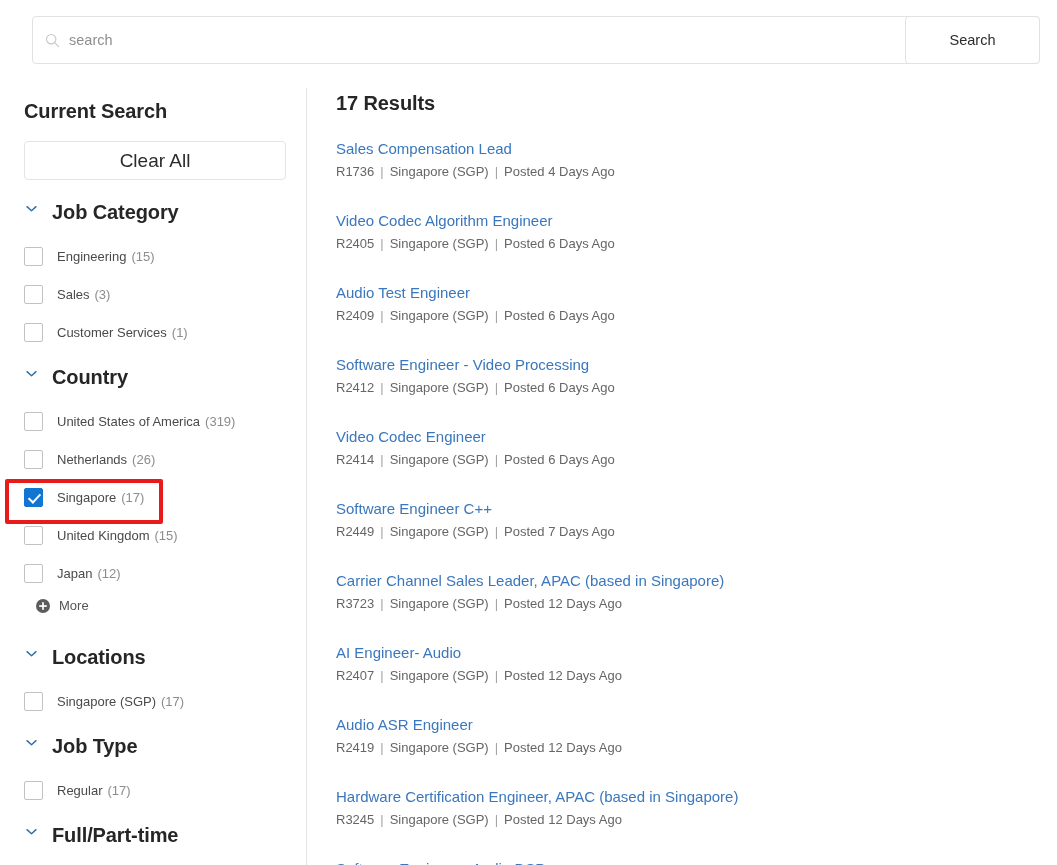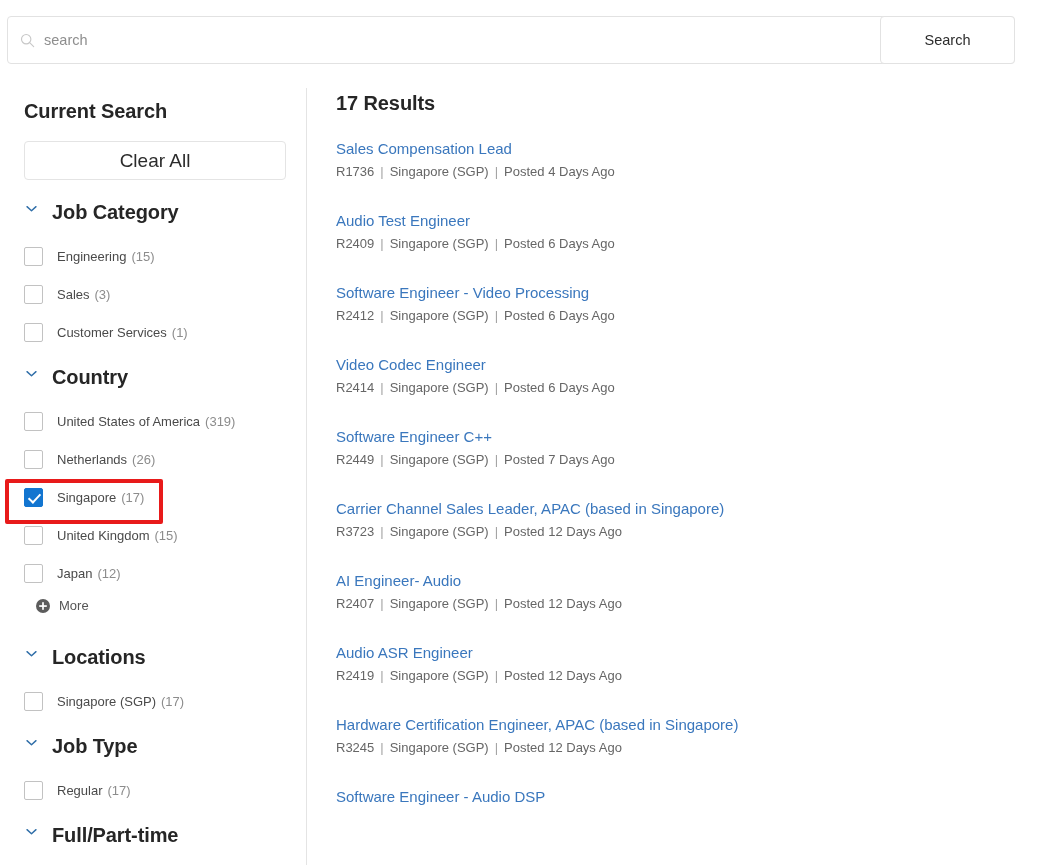--- a/index.html
+++ b/index.html
@@ -13,21 +13,21 @@
     overflow: hidden;
     font-family: "Liberation Sans", sans-serif;
     color: #2c2c2c;
     -webkit-font-smoothing: antialiased;
     position: relative;
   }
 
   
   .searchbar {
     position: absolute;
-    left: 7px;
+    left: 32px;
     top: 16px;
     width: 1008px;
     height: 48px;
     box-sizing: border-box;
     border: 1px solid #e2e2e2;
     border-radius: 4px;
     background: #fff;
   }
   .search-input-wrap {
     position: absolute;
@@ -382,20 +382,26 @@
 <div class="results">
   <h2 class="results-title">17 Results</h2>
 
   <div class="job">
     <a class="job-title">Sales Compensation Lead</a>
     <div class="job-meta">
       <span>R1736</span><span class="sep">|</span><span>Singapore (SGP)</span><span class="sep">|</span><span>Posted 4 Days Ago</span>
     </div>
   </div>
 
+  <div class="job">
+    <a class="job-title">Video Codec Algorithm Engineer</a>
+    <div class="job-meta">
+      <span>R2405</span><span class="sep">|</span><span>Singapore (SGP)</span><span class="sep">|</span><span>Posted 6 Days Ago</span>
+    </div>
+  </div>
 
   <div class="job">
     <a class="job-title">Audio Test Engineer</a>
     <div class="job-meta">
       <span>R2409</span><span class="sep">|</span><span>Singapore (SGP)</span><span class="sep">|</span><span>Posted 6 Days Ago</span>
     </div>
   </div>
 
   <div class="job">
     <a class="job-title">Software Engineer - Video Processing</a>

